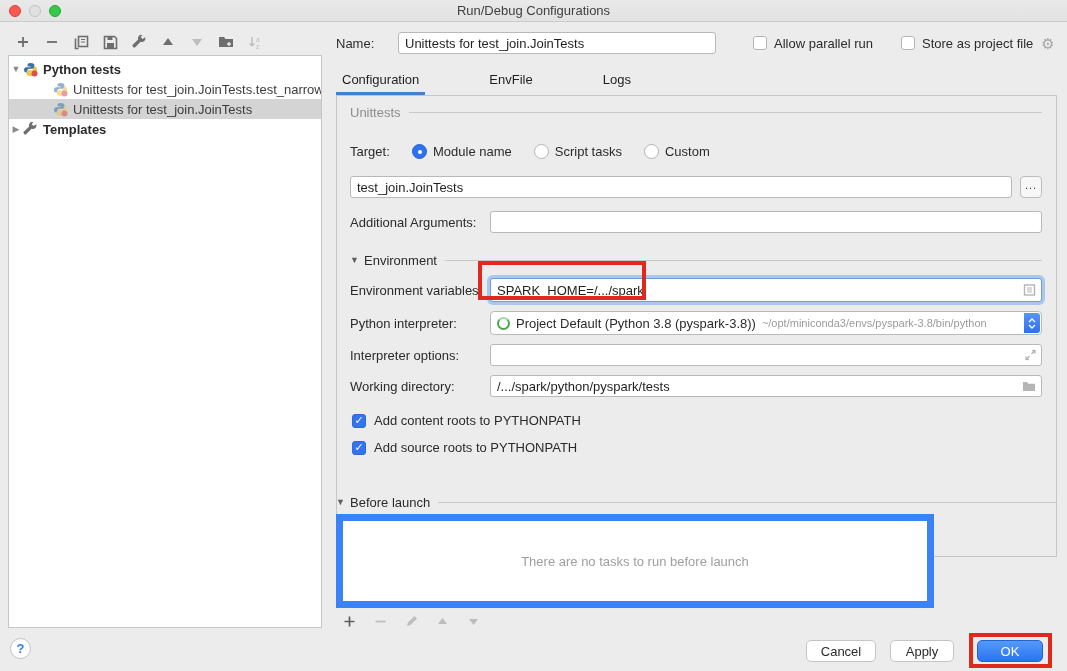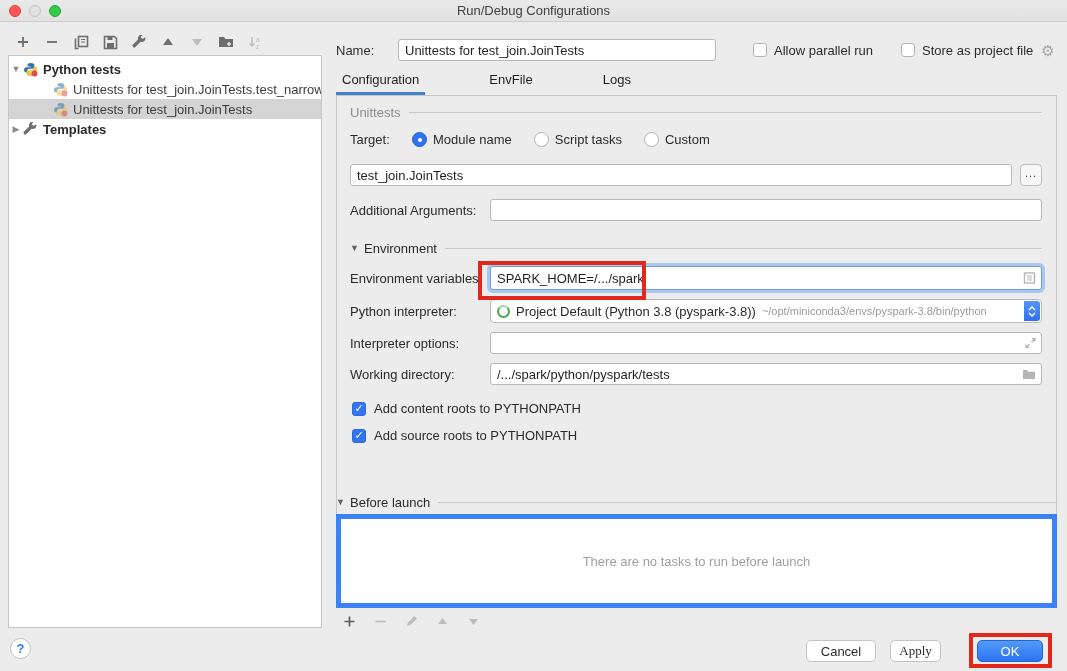--- a/index.html
+++ b/index.html
@@ -34,21 +34,21 @@
   .tw { width:14px; text-align:center; color:#8a8a8a; font-size:9px; flex:0 0 14px; }
   .tree-indent { flex:0 0 28px; }
   .tree-indent.deep { flex:0 0 44px; }
   .tree-icon { width:15px; height:15px; margin-right:5px; flex:0 0 15px; }
   .tree-icon.faded { opacity:.55; }
   .tree-label { font-size:13px; }
   .tree-label.bold { font-weight:bold; }
   .tree-label.plain { color:#3c3c3c; }
 
   
-  .name-row { position:absolute; left:336px; top:38px; width:721px; height:24px;
+  .name-row { position:absolute; left:336px; top:31px; width:721px; height:24px;
     display:flex; align-items:center; }
   .name-label { width:62px; }
   .field { background:#fff; border:1px solid #b9b9b9; border-radius:3px; height:22px;
     display:flex; align-items:center; padding:0 6px; font-size:13px; color:#1f1f1f;
     position:relative; }
   .name-field { width:318px; }
   .hdr-check { display:flex; align-items:center; margin-left:37px; }
   .hdr-check.second { margin-left:28px; }
   .cbox { width:14px; height:14px; border:1px solid #b5b5b5; border-radius:3px; background:#fff; flex:0 0 14px; }
   .cbox.checked { background:#3574f0; border-color:#2f68d9; color:#fff; font-size:11px;
@@ -67,21 +67,21 @@
   .section-hdr { display:flex; align-items:center; height:16px; }
   .section-hdr .arrow { font-size:9px; color:#5f5f5f; width:14px; }
   .section-hdr .txt { color:#8c8c8c; }
   .section-hdr.dark .txt { color:#2b2b2b; }
   .section-hdr .rule { flex:1; height:1px; background:#c9c9c9; margin-left:8px; }
 
   .row { display:flex; align-items:center; }
   .row .flabel { flex:0 0 140px; }
   .row .field.grow { flex:1; }
 
-  .target-row { margin-top:12px; }
+  .target-row { margin-top:24px; }
   .target-row .flabel { flex:0 0 62px; }
   .radio { width:15px; height:15px; border-radius:50%; background:#fff; border:1px solid #b3b3b3; flex:0 0 15px; }
   .radio.sel { background:#2e72ee; border-color:#2761cf; position:relative; }
   .radio.sel::after { content:""; position:absolute; left:4.5px; top:4.5px; width:4px; height:4px;
     border-radius:50%; background:#fff; }
   .radio-opt { display:flex; align-items:center; margin-right:22px; }
   .radio-opt span.lbl { margin-left:6px; }
 
   .module-row { margin-top:17px; }
   .browse-btn { width:22px; height:22px; margin-left:8px; background:#f7f7f7; border:1px solid #bcbcbc;
@@ -107,33 +107,33 @@
 
   .opts-row { margin-top:9px; }
   .wd-row { margin-top:9px; }
 
   .cb-row { display:flex; align-items:center; margin-top:16px; margin-left:2px; }
   .cb-row.second { margin-top:12px; }
   .cb-row span.lbl { margin-left:8px;text-align:right; }
 
   
   .bl-hdr { position:absolute; left:336px; top:494px; width:721px; }
-  .bl-box { position:absolute; left:336px; top:514px; width:721px; height:94px;
-    background:#fff; border:5px solid #3b82f6; display:flex; align-items:center; justify-content:center; }
+  .bl-box { position:absolute; left:336px; top:514px; width:598px; height:94px;
+    background:#fff; border:7px solid #3b82f6; display:flex; align-items:center; justify-content:center; }
   .bl-empty { color:#9f9f9f; }
   .bl-toolbar { position:absolute; left:340px; top:612px; display:flex; align-items:center; gap:13px; }
 
   
   .help-btn { position:absolute; left:10px; top:638px; width:21px; height:21px; border-radius:50%;
     background:#fff; border:1px solid #c2c2c2; color:#2f7bf5; font-weight:bold; font-size:13px;
     display:flex; align-items:center; justify-content:center; }
   .btn { position:absolute; top:640px; height:22px; border-radius:5px; border:1px solid #c4c4c4;
     background:#fff; display:flex; align-items:center; justify-content:center; font-size:13px; color:#2b2b2b; }
   .btn-cancel { left:806px; width:70px; }
-  .btn-apply  { left:890px; width:51px;font-family:Liberation Serif, serif; }
+  .btn-apply  { left:890px; width:64px; }
   .btn-ok { left:977px; width:66px; background:linear-gradient(#549af8,#2b74f3);
     border:1px solid #2463d6; color:#fff; }
 
   
   .annot { position:absolute; border:4px solid #e0281c; pointer-events:none; z-index:50; }
   .annot-env { left:478px; top:261px; width:168px; height:39px; }
   .annot-ok { left:969px; top:633px; width:83px; height:35px; }
 
   .icon-svg { display:block; }
 </style>

